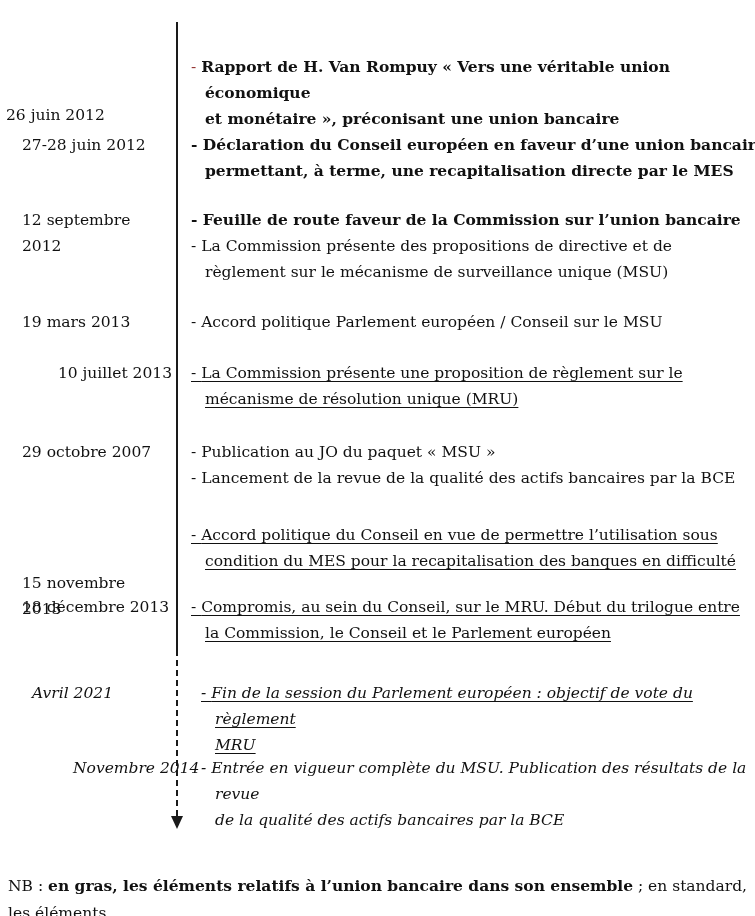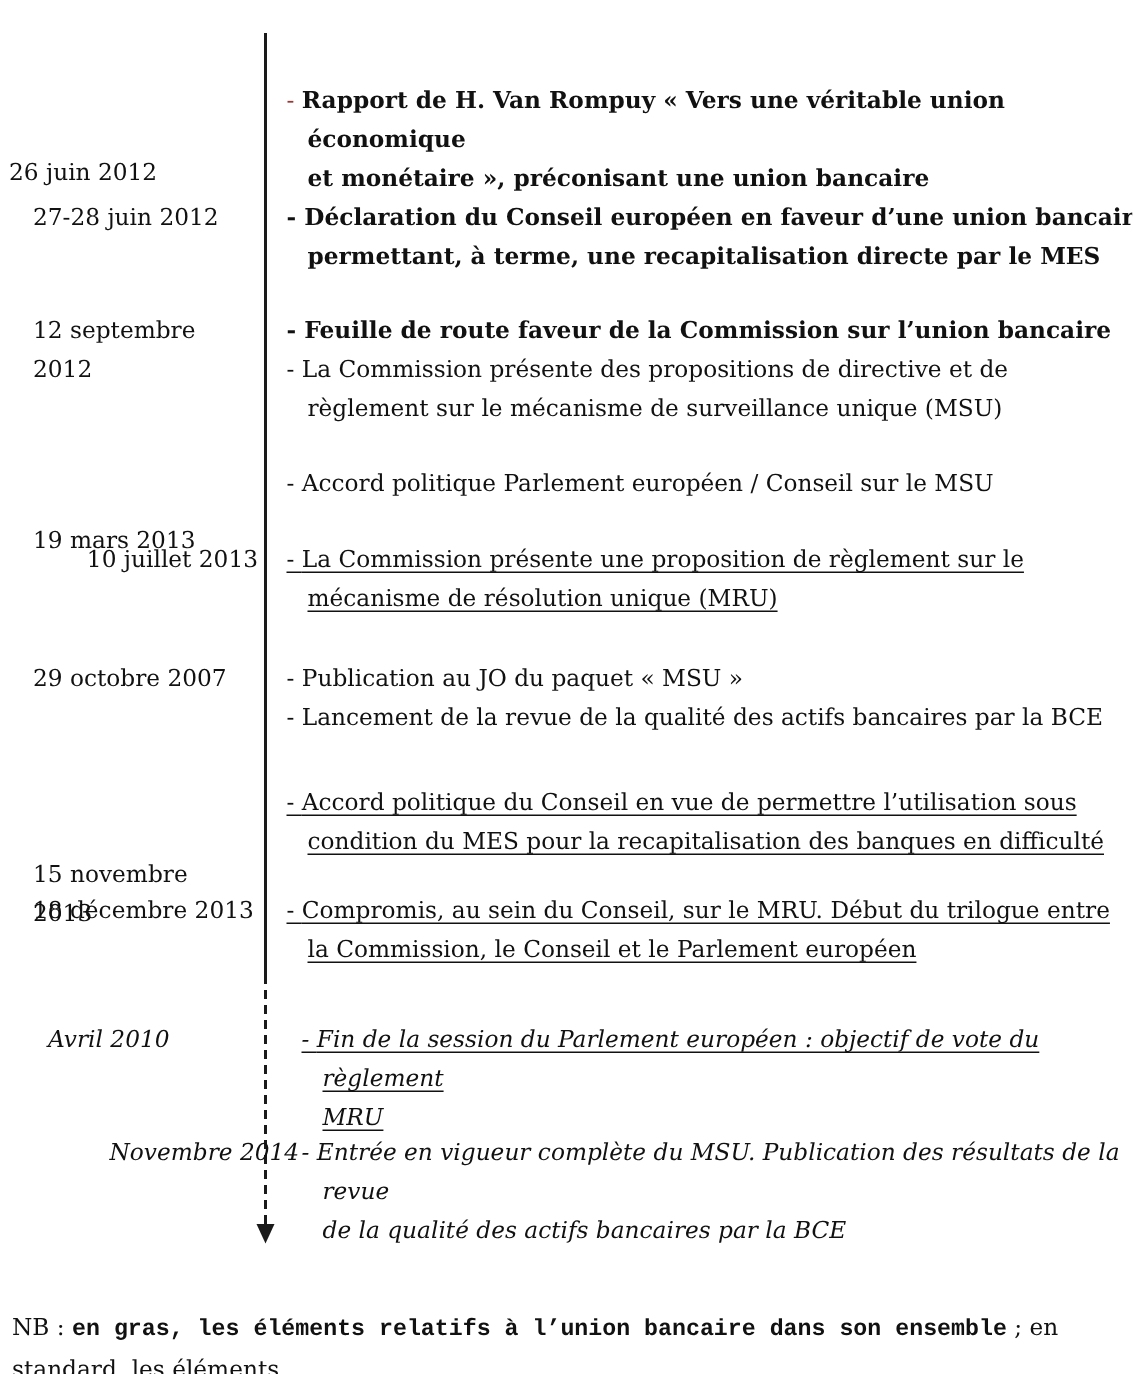--- a/index.html
+++ b/index.html
@@ -45,21 +45,21 @@
   }
   .b{font-weight:700;}
   .it{font-style:italic;}
   .u{text-decoration:underline;text-underline-offset:3px;}
   
   .note{
     position:absolute;left:8px;top:856px;width:742px;
     line-height:27px;
     white-space:pre-line;
   }
-  .note .b{font-weight:700;font-family:Liberation Mono, monospace;}
+  .note .b{font-weight:700;}
 </style>
 </head>
 <body>
 
 <div class="page">
   <div class="axis-solid"></div>
   <div class="axis-dashed"></div>
   <div class="axis-arrow"></div>
 
   <div id="events">
@@ -72,21 +72,21 @@
       <div class="event-content" style="top: 132px; left: 191px;">
         <div class="bullet b"><span>- </span><span>Déclaration du Conseil européen en faveur d’une union bancaire
 permettant, à terme, une recapitalisation directe par le MES</span></div>
       </div>
       <div class="event-date" style="top: 207px; left: 22px;">12 septembre 2012</div>
       <div class="event-content" style="top: 207px; left: 191px;">
         <div class="bullet b"><span>- </span><span>Feuille de route faveur de la Commission sur l’union bancaire</span></div>
         <div class="bullet"><span>- </span><span>La Commission présente des propositions de directive et de
 règlement sur le mécanisme de surveillance unique (MSU)</span></div>
       </div>
-      <div class="event-date" style="top: 309px; left: 22px; margin-top: 38px;">19 mars 2013</div>
+      <div class="event-date" style="top: 309px; left: 22px;">19 mars 2013</div>
       <div class="event-content" style="top: 309px; left: 191px;">
         <div class="bullet"><span>- </span><span>Accord politique Parlement européen / Conseil sur le MSU</span></div>
       </div>
       <div class="event-date" style="top: 360px; left: 22px; text-align: right;">10 juillet 2013</div>
       <div class="event-content" style="top: 360px; left: 191px;">
         <div class="bullet u"><span>- </span><span>La Commission présente une proposition de règlement sur le
 mécanisme de résolution unique (MRU)</span></div>
       </div>
       <div class="event-date" style="top: 439px; left: 22px;">29 octobre 2007</div>
       <div class="event-content" style="top: 439px; left: 191px;">
@@ -97,21 +97,21 @@
 2013</div>
       <div class="event-content" style="top: 522px; left: 191px;">
         <div class="bullet u"><span>- </span><span>Accord politique du Conseil en vue de permettre l’utilisation sous
 condition du MES pour la recapitalisation des banques en difficulté</span></div>
       </div>
       <div class="event-date" style="top: 594px; left: 22px;">18 décembre 2013</div>
       <div class="event-content" style="top: 594px; left: 191px;">
         <div class="bullet u"><span>- </span><span>Compromis, au sein du Conseil, sur le MRU. Début du trilogue entre
 la Commission, le Conseil et le Parlement européen</span></div>
       </div>
-      <div class="event-date it" style="top: 680px; left: 32px;">Avril 2010</div>
+      <div class="event-date it" style="top: 680px; left: 32px;">Avril 2021</div>
       <div class="event-content" style="top: 680px; left: 201px;">
         <div class="bullet it u"><span>- </span><span>Fin de la session du Parlement européen : objectif de vote du règlement
 MRU</span></div>
       </div>
       <div class="event-date it" style="top: 755px; left: 32px; margin-left: 41px;">Novembre 2014</div>
       <div class="event-content" style="top: 755px; left: 201px;">
         <div class="bullet it"><span>- </span><span>Entrée en vigueur complète du MSU. Publication des résultats de la revue
 de la qualité des actifs bancaires par la BCE</span></div>
       </div>
     </div>

